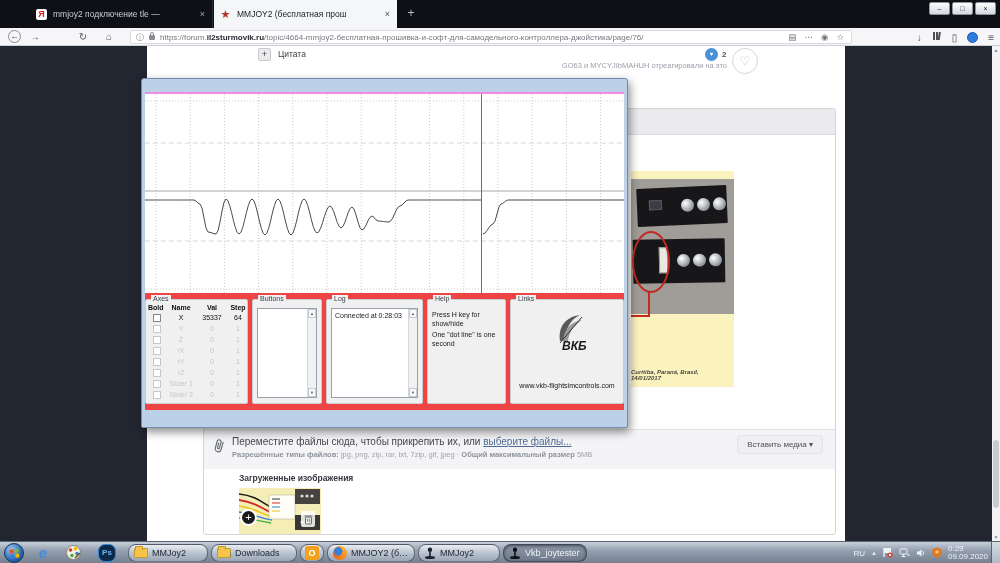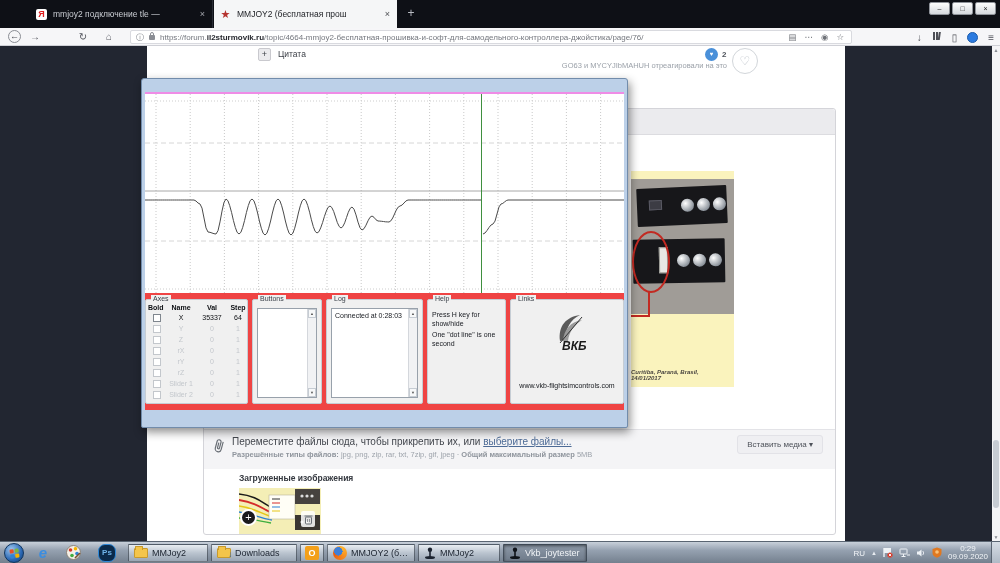--- a/index.html
+++ b/index.html
@@ -113,33 +113,33 @@
   
   .taskbar{position:absolute;left:0;top:541px;width:1000px;height:22px;background:linear-gradient(#c8d0da,#95a1b0 40%,#74808e);border-top:1px solid #5a6572}
   .orb{position:absolute;left:4px;top:1px;width:20px;height:20px;border-radius:50%;background:radial-gradient(circle at 35% 30%,#9cc6ee,#2b68b4 60%,#123c6e);border:1px solid #10355f}
   .flag{position:absolute;left:5px;top:5px;width:9px;height:9px;display:grid;grid-template-columns:4px 4px;gap:1px;transform:rotate(-8deg)}
   .flag i{display:block;height:4px;border-radius:1px}
   .qicon{position:absolute;top:2px;width:18px;height:18px;text-align:center}
   .ie{left:34px;color:#3a8de0;font-size:15px;font-style:italic;font-weight:bold;line-height:17px}
   .paint{left:64px}
   .ps{left:98px;background:#0b2a4a;border:1px solid #2e88d8;border-radius:7px;color:#6fb3e8;font-size:8px;font-weight:bold;line-height:16px}
   .tasks{position:absolute;left:128px;top:2px;display:flex;gap:3px}
-  .tbtn{height:18px;border:1px solid rgba(20,30,40,.55);border-radius:1px;background:linear-gradient(#e8edf2,#bac4cf 50%,#9aa6b4);display:flex;align-items:center;font-size:9px;color:#1c2430;padding:0 5px;overflow:hidden;white-space:nowrap}
+  .tbtn{height:18px;border:1px solid rgba(20,30,40,.55);border-radius:8px;background:linear-gradient(#e8edf2,#bac4cf 50%,#9aa6b4);display:flex;align-items:center;font-size:9px;color:#1c2430;padding:0 5px;overflow:hidden;white-space:nowrap}
   .tbtn .lbl{margin-left:4px;overflow:hidden;text-overflow:ellipsis}
   .tbtn.active{background:linear-gradient(#8c98a7,#6f7b8a);box-shadow:inset 0 1px 3px rgba(0,0,0,.5);color:#f0f3f6}
   .folder{width:14px;height:10px;background:#f4c54a;border:1px solid #c89a2c;border-radius:1px;position:relative;flex:0 0 auto}
   .folder:before{content:"";position:absolute;left:0;top:-3px;width:6px;height:3px;background:#f4c54a;border:1px solid #c89a2c;border-bottom:none;border-radius:1px 1px 0 0}
   .dlarrow{position:absolute;right:-2px;bottom:-2px;color:#1f62c4;font-size:8px;line-height:8px}
   .ffx{width:14px;height:14px;border-radius:50%;background:radial-gradient(circle at 38% 38%,#3d7fd9 0 34%,transparent 35%),conic-gradient(from 140deg,#f68b1f,#e85d12,#ffb52e,#f68b1f);flex:0 0 auto}
   .olk{width:14px;height:14px;background:#f3a01a;border-radius:2px;color:#fff;font-size:9px;font-weight:bold;line-height:14px;text-align:center;flex:0 0 auto}
   .joyico{flex:0 0 auto}
   .tray{position:absolute;right:12px;top:0;height:22px;display:flex;align-items:center;gap:6px}
   .trtxt{font-size:8px;font-weight:normal;color:#f2f5f8}
   .trglyph{font-size:6px;color:#e9edf2}
-  .clock{text-align:center;font-size:8px;line-height:8px;color:#f2f5f8}
+  .clock{font-size:8px;line-height:8px;color:#f2f5f8}
   .showdesk{position:absolute;right:0;top:0;width:9px;height:22px;background:linear-gradient(#d6dde5,#aeb8c4);border-left:1px solid #5a6572}
 </style>
 </head>
 <body>
 
 <div id="stage">
 
   <div class="tabbar">
     <div class="tab t1">
       <span class="fav yx">Я</span>

